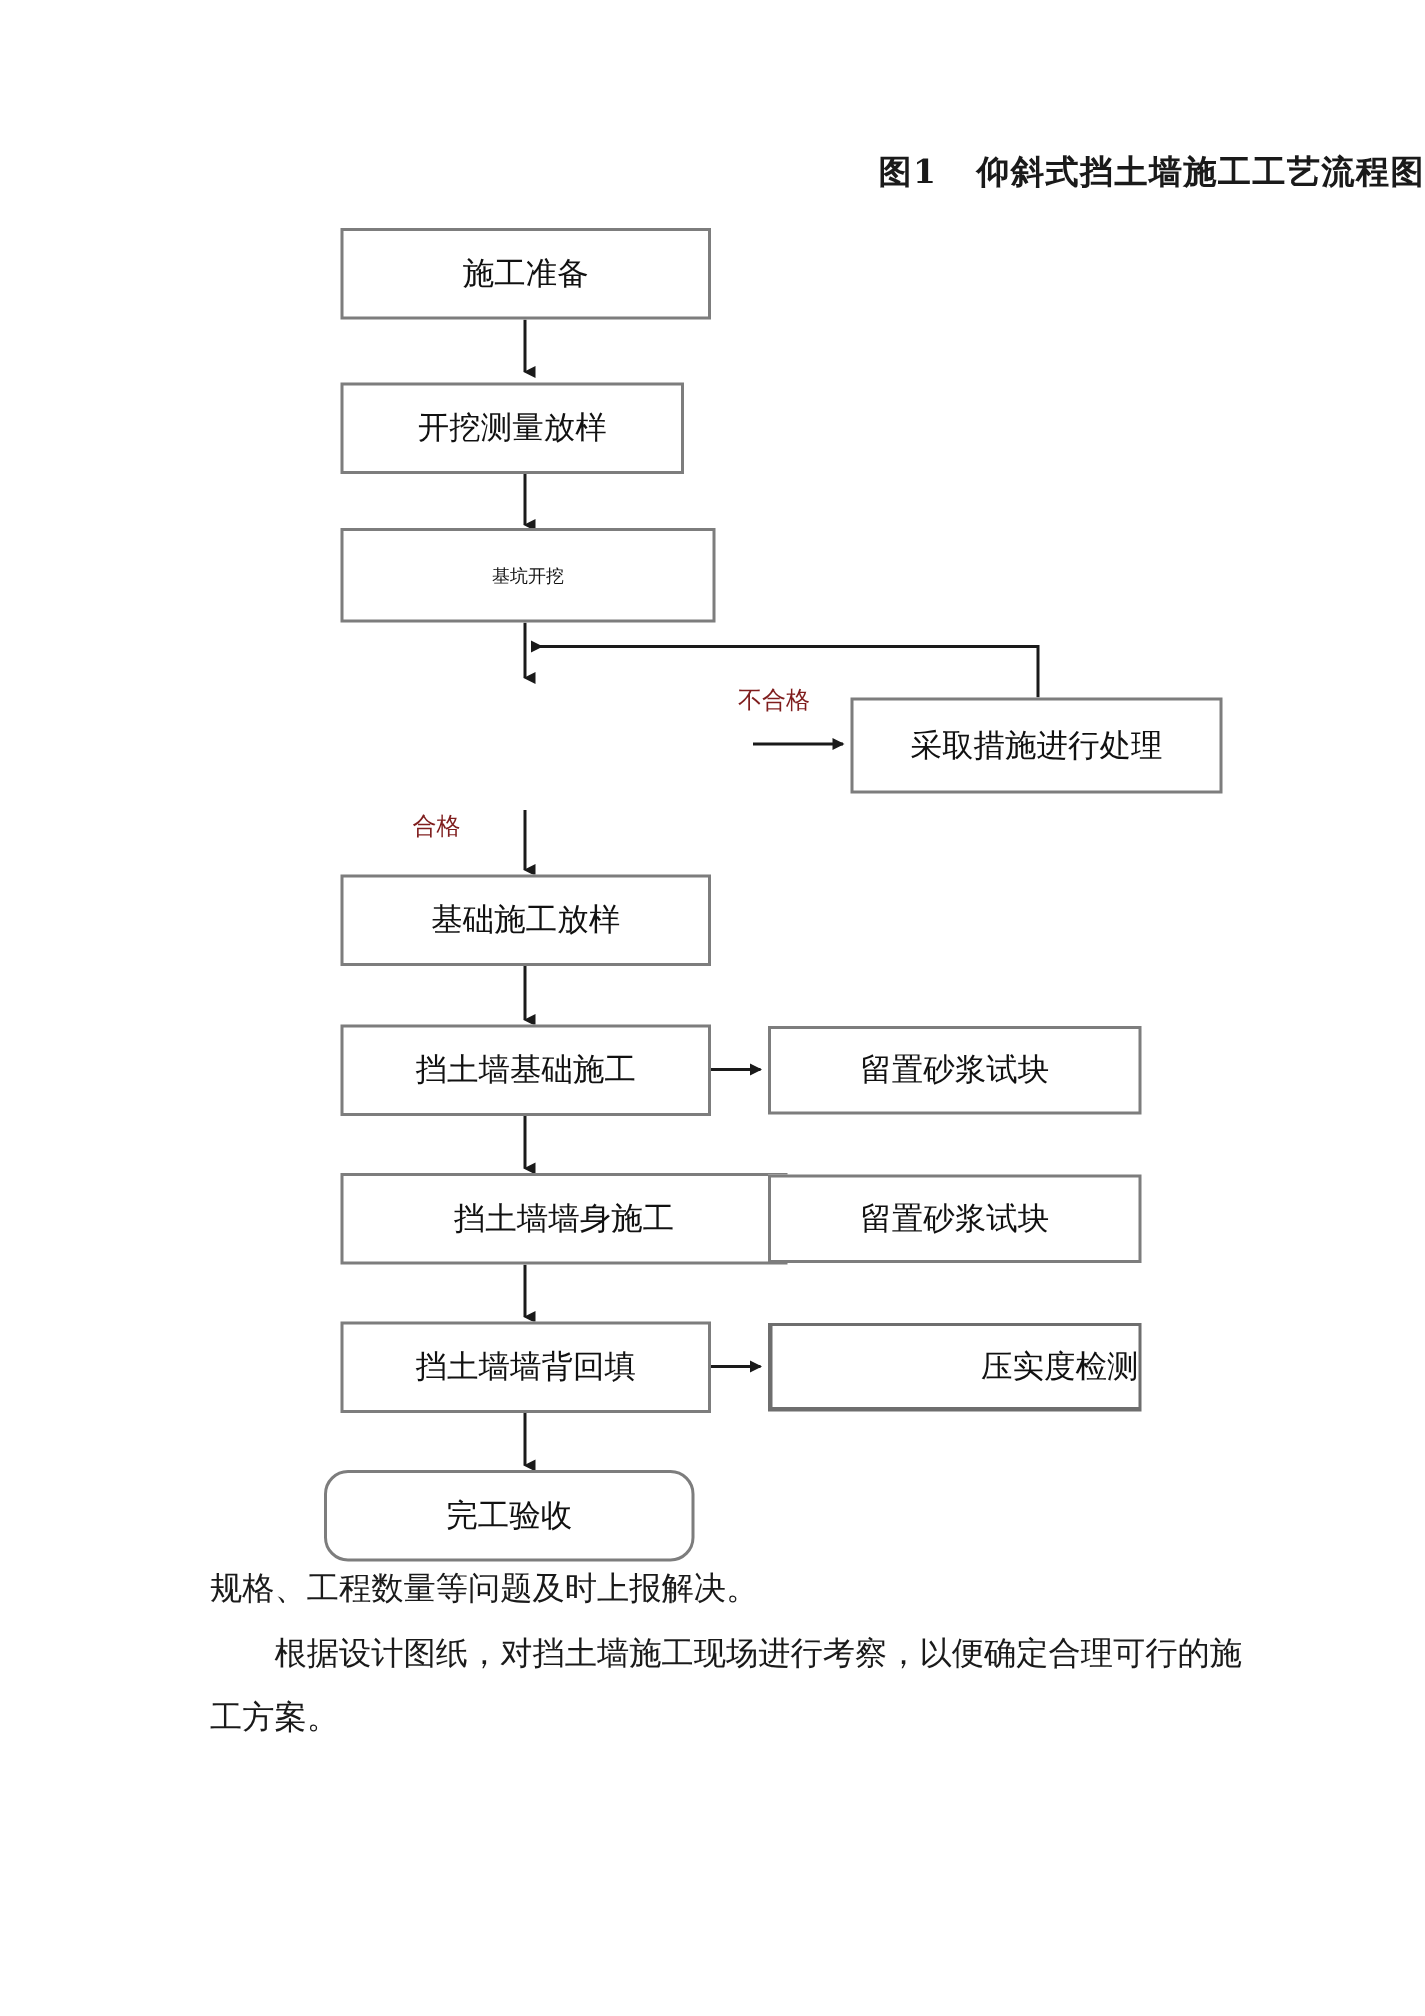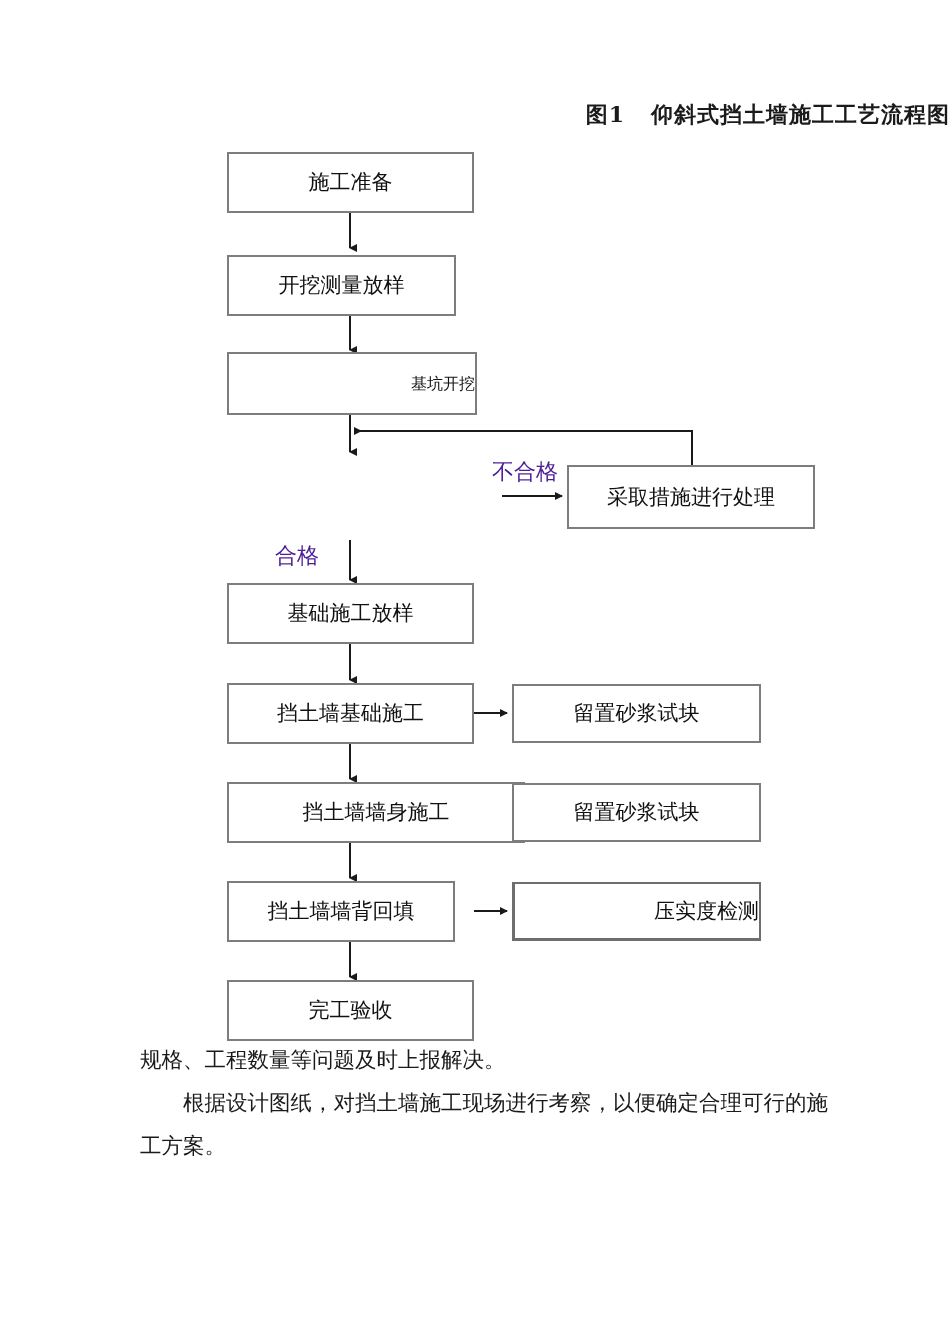--- a/index.html
+++ b/index.html
@@ -50,37 +50,37 @@
     box-sizing: border-box;
     border: 2px solid #7d7d7d;
     background: #ffffff;
     display: flex;
     align-items: center;
     justify-content: center;
     font-size: 21px;
     line-height: 1;
     color: #111111;
   }
-  .node.small-text { font-size: 16px; justify-content: flex-end; }
+  .node.small-text { font-size: 12px; }
   .node.heavy { border-color: #6e6e6e; border-bottom-width: 3px; border-left-width: 3px; justify-content: flex-end; }
 
   .decision {
     position: absolute;
     display: flex;
     align-items: center;
     justify-content: center;
     font-size: 21px;
     color: #111111;
     z-index: 2;
   }
 
   .edge-label {
     position: absolute;
-    font-size: 22px;
-    color: #4c1d95;
+    font-size: 16px;
+    color: #7f1d1d;
     white-space: nowrap;
     z-index: 3;
   }
 
   
   #body-text {
     position: absolute;
     left: 140px;
     top: 1038px;
     width: 700px;
@@ -172,29 +172,29 @@
   </div>
 
   <div class="node" style="left:227px; top:782px; width:298px; height:61px;">
     <span>挡土墙墙身施工</span>
   </div>
 
   <div class="node" style="left:512px; top:783px; width:249px; height:59px;">
     <span>留置砂浆试块</span>
   </div>
 
-  <div class="node" style="left:227px; top:881px; width:228px; height:61px;">
+  <div class="node" style="left:227px; top:881px; width:247px; height:61px;">
     <span>挡土墙墙背回填</span>
   </div>
 
   <div class="node heavy" style="left:512px; top:882px; width:249px; height:59px;">
     <span>压实度检测</span>
   </div>
 
-  <div class="node" style="left:227px; top:980px; width:247px; height:61px;">
+  <div class="node" style="left:216px; top:980px; width:247px; height:61px;border-radius:16px;">
     <span>完工验收</span>
   </div>
 
   <div class="edge-label" style="left:492px; top:457px;">不合格</div>
   <div class="edge-label" style="left:275px; top:541px;">合格</div>
 
 </div>
 
 <div id="body-text">
   <p>规格、工程数量等问题及时上报解决。</p>

